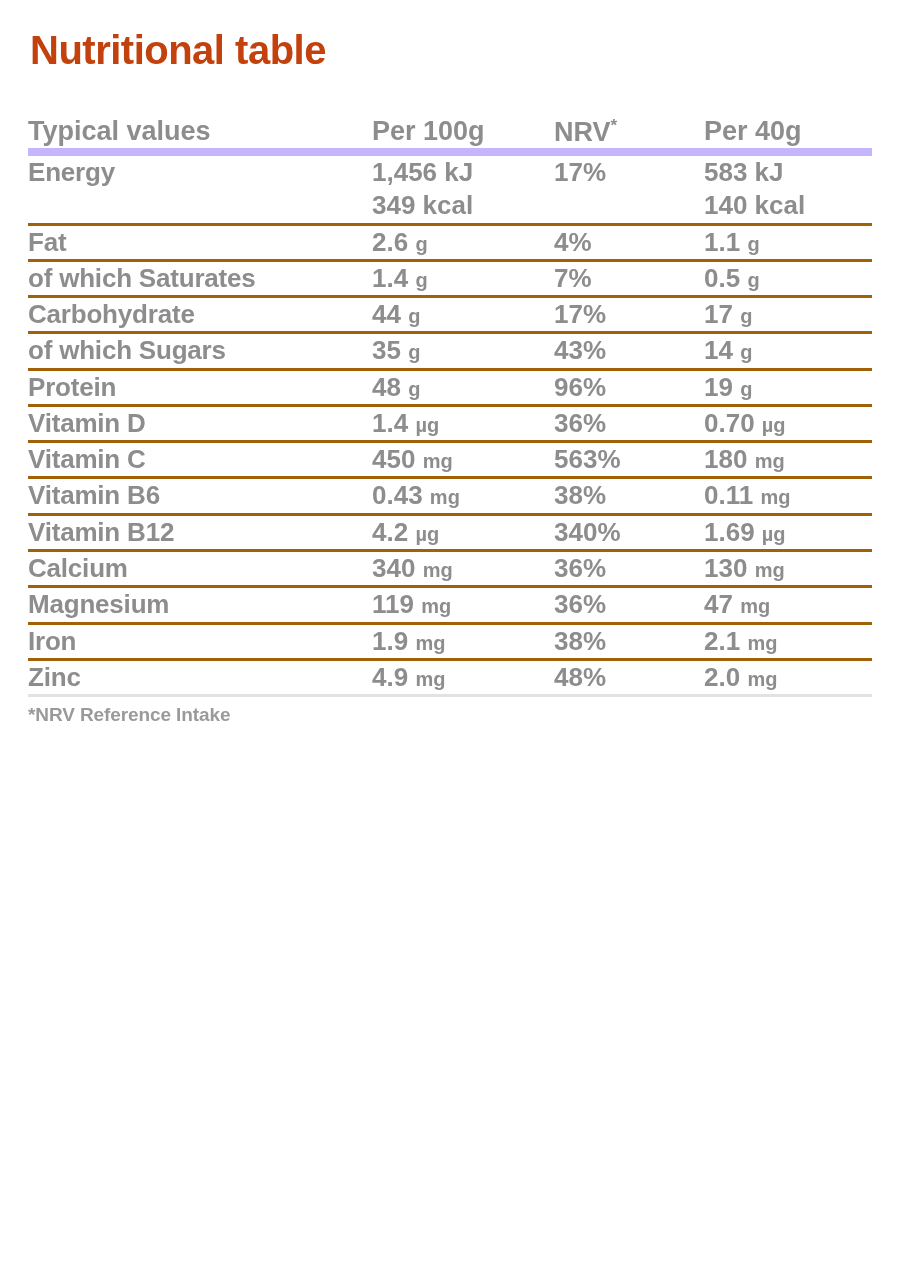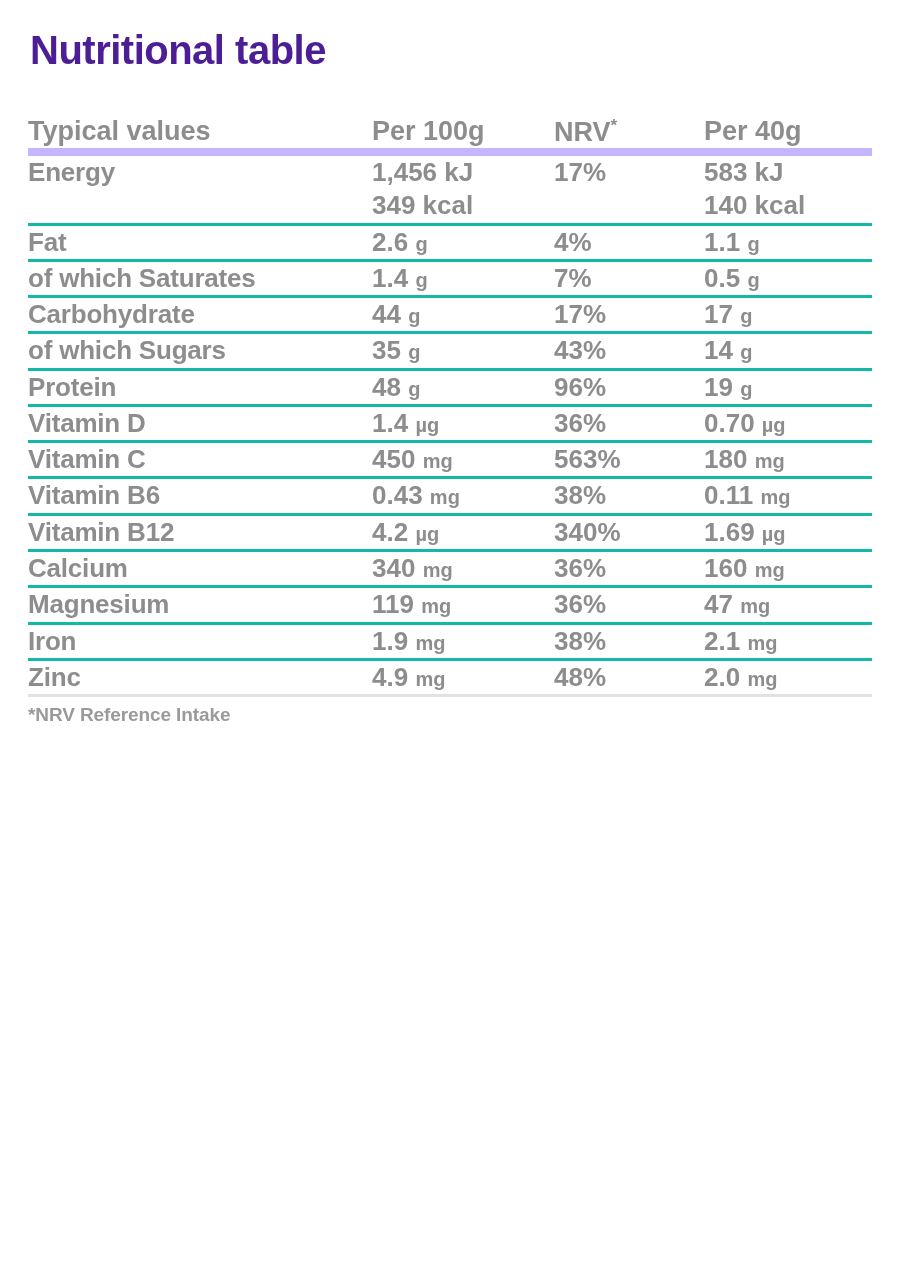--- a/index.html
+++ b/index.html
@@ -17,21 +17,21 @@
   .page {
     position: relative;
     width: 900px;
     height: 1276px;
     box-sizing: border-box;
     padding: 28px 28px 0 28px;
   }
   .doc-title {
     font-size: 40px;
     font-weight: bold;
-    color: #4c1d95;
+    color: #c2410c;
     letter-spacing: -0.5px;
     margin: 0 0 44px 2px;
     line-height: 1.1;
   }
   table.nutri {
     width: 844px;
     border-collapse: collapse;
     table-layout: fixed;
   }
   table.nutri col.c1 { width: 344px; }
@@ -50,21 +50,21 @@
     color: #8d8d8d;
     padding-bottom: 26px;
     line-height: 1.15;
   }
   thead th .sup {
     font-size: 17px;
     vertical-align: super;
     font-weight: bold;
   }
   tbody tr {
-    border-top: 3px solid #14b8a6;
+    border-top: 3px solid #a16207;
   }
   tbody tr:first-child {
     border-top: 8px solid #c4b5fd;
     margin-top: 44px;
   }
   tbody td {
     font-size: 26px;
     font-weight: bold;
     color: #8d8d8d;
     padding: 13px 0 13px 0;
@@ -190,21 +190,21 @@
         <td><span>4.2</span> <span class="unit">µg</span></td>
         <td>340%</td>
         <td><span>1.69</span> <span class="unit">µg</span></td>
       </tr>
 
 
       <tr>
         <td class="label">Calcium</td>
         <td><span>340</span> <span class="unit">mg</span></td>
         <td>36%</td>
-        <td><span>160</span> <span class="unit">mg</span></td>
+        <td><span>130</span> <span class="unit">mg</span></td>
       </tr>
 
       <tr>
         <td class="label">Magnesium</td>
         <td><span>119</span> <span class="unit">mg</span></td>
         <td>36%</td>
         <td><span>47</span> <span class="unit">mg</span></td>
       </tr>
 
       <tr>

